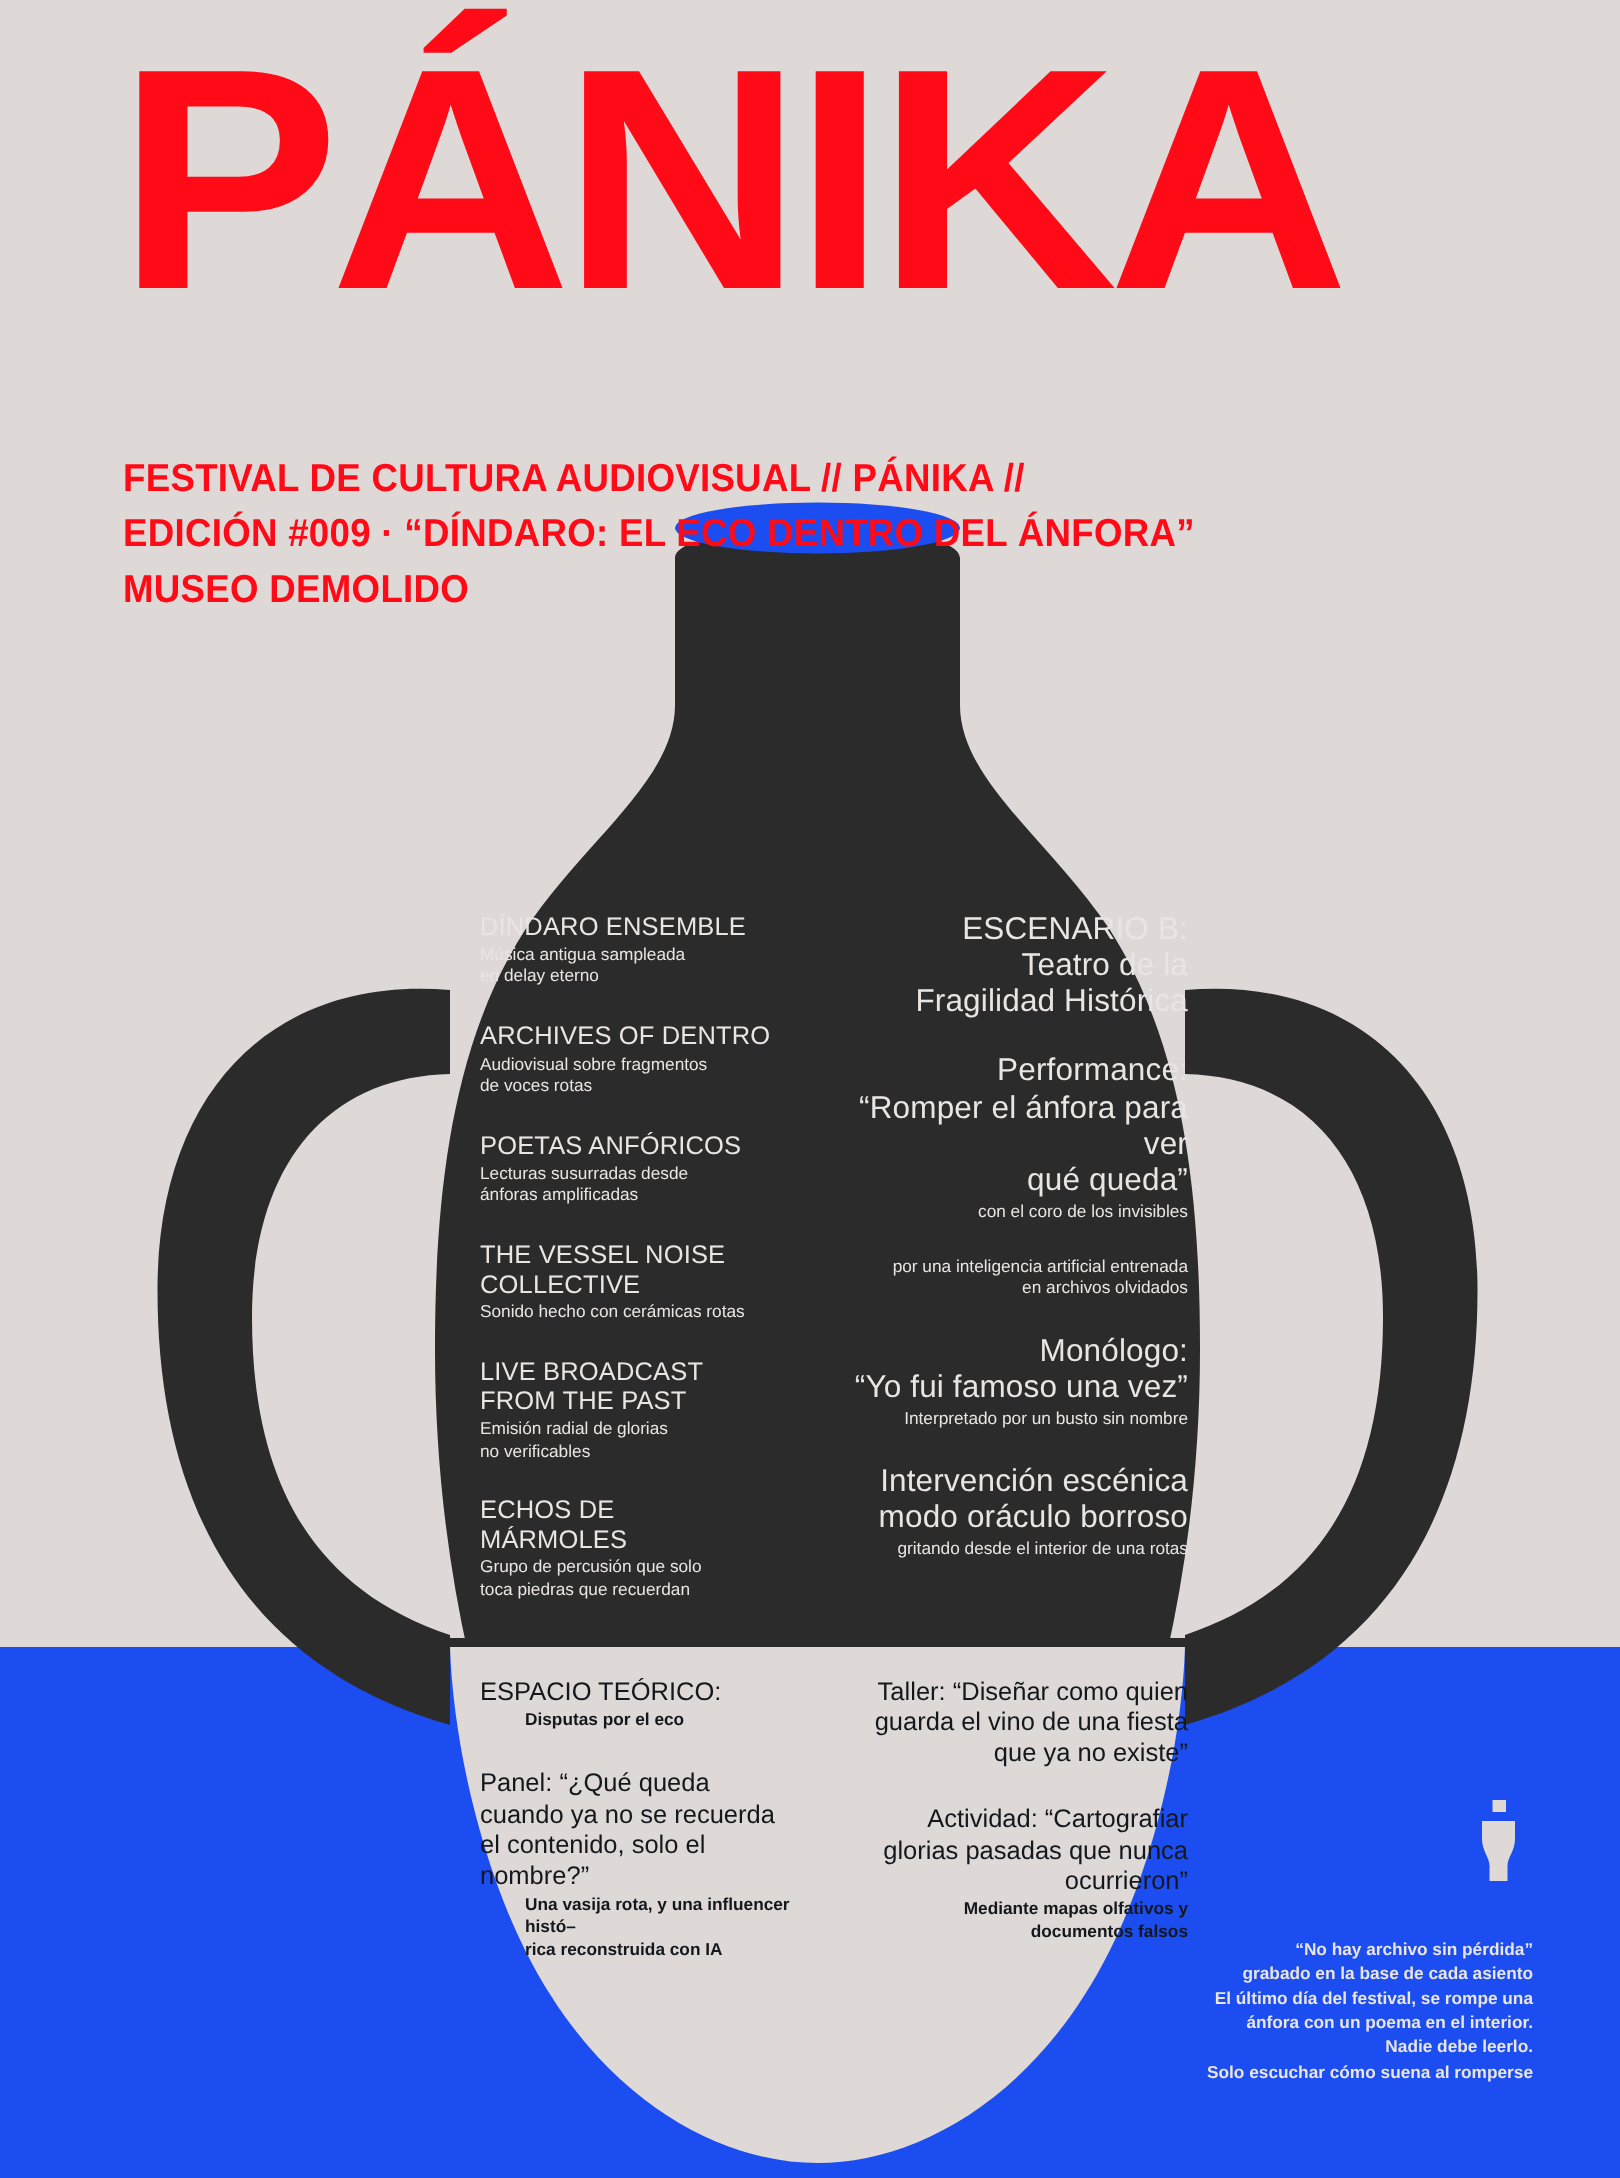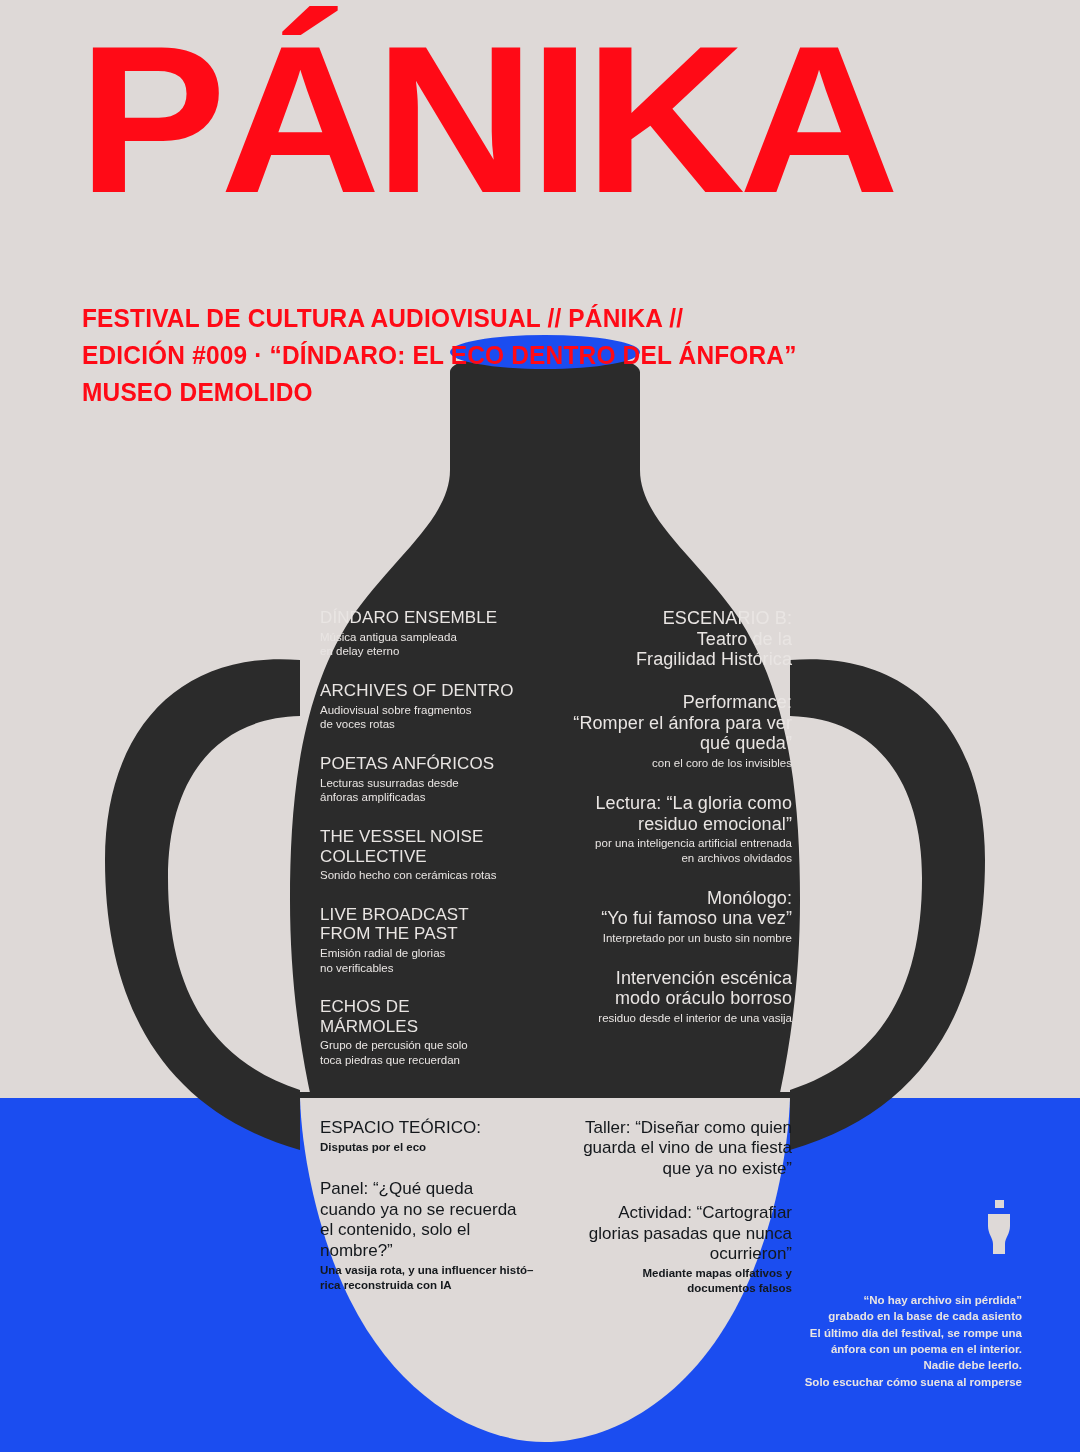--- a/index.html
+++ b/index.html
@@ -57,32 +57,32 @@
     position:absolute;left:548px;top:608px;width:244px;
     color:#e9e5e3;text-align:right;
   }
   .entry{margin-bottom:22px;}
   .entry .head{
     font-size:17px;line-height:1.15;letter-spacing:0.1px;
   }
   .entry .sub{
     font-size:11.5px;line-height:1.28;font-weight:normal;margin-top:2px;
   }
-  .col-right .entry .head{font-size:18px;}
+  .col-right .entry .head{font-size:21px;}
   .col-right .entry .sub{font-size:11.5px;}
 
   
   .low-left{
     position:absolute;left:320px;top:1118px;width:220px;color:#14181c;
   }
   .low-right{
     position:absolute;left:548px;top:1118px;width:244px;color:#14181c;text-align:right;
   }
   .low-left .head,.low-right .head{font-size:17px;line-height:1.2;}
-  .low-left .sub,.low-right .sub{font-size:11.5px;line-height:1.3;font-weight:bold;margin-top:2px;}
+  .low-left .sub,.low-right .sub{font-size:11.5px;line-height:1.3;font-weight:bold;margin-top:2px;margin-left:30px;}
   .low-block{margin-bottom:24px;}
 
   
   .footer-note{
     position:absolute;right:58px;top:1292px;width:280px;
     color:#e9e5e3;text-align:right;
     font-size:11.5px;line-height:1.42;font-weight:bold;
   }
   .mark{
     position:absolute;right:58px;top:1200px;width:46px;height:54px;
@@ -160,30 +160,29 @@
   <div class="col-right">
     <div class="entry">
       <div class="head">ESCENARIO B:<br>Teatro de la<br>Fragilidad Histórica</div>
       <div class="sub"></div>
     </div>
     <div class="entry">
       <div class="head">Performance:<br>“Romper el ánfora para ver<br>qué queda”</div>
       <div class="sub">con el coro de los invisibles</div>
     </div>
     <div class="entry">
-      <div class="head">Lectura: “La gloria como<br>residuo emocional”</div>
       <div class="sub">por una inteligencia artificial entrenada<br>en archivos olvidados</div>
     </div>
     <div class="entry">
       <div class="head">Monólogo:<br>“Yo fui famoso una vez”</div>
       <div class="sub">Interpretado por un busto sin nombre</div>
     </div>
     <div class="entry">
       <div class="head">Intervención escénica<br>modo oráculo borroso</div>
-      <div class="sub">residuo desde el interior de una vasija</div>
+      <div class="sub">gritando desde el interior de una rotas</div>
     </div>
   </div>
 
   <div class="low-left">
     <div class="low-block">
       <div class="head">ESPACIO TEÓRICO:</div>
       <div class="sub">Disputas por el eco</div>
     </div>
     <div class="low-block">
       <div class="head">Panel: “¿Qué queda<br>cuando ya no se recuerda<br>el contenido, solo el<br>nombre?”</div>

